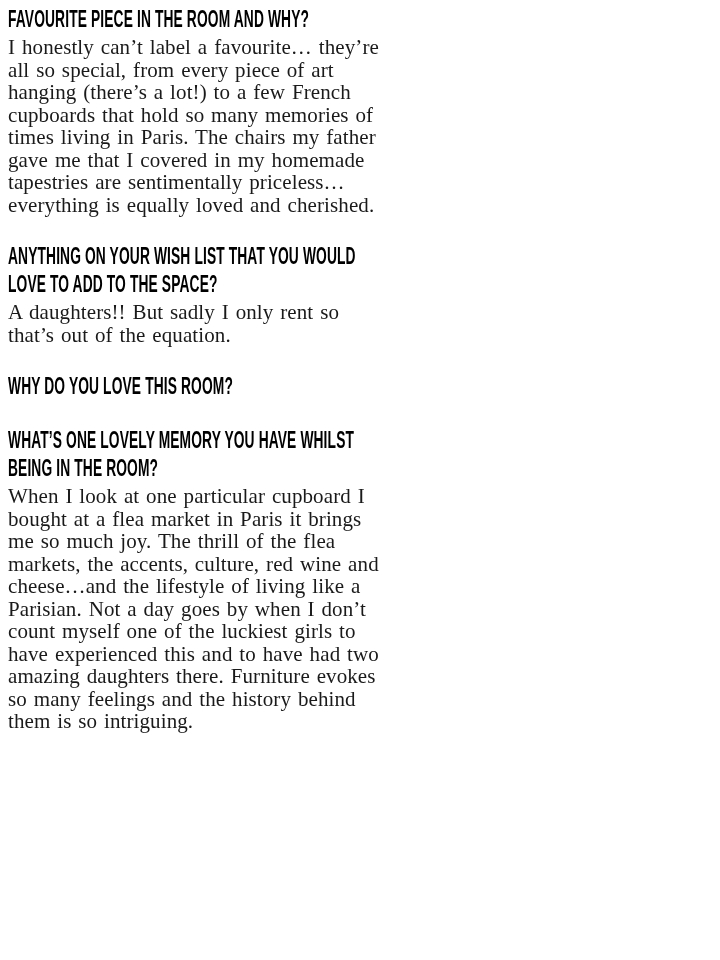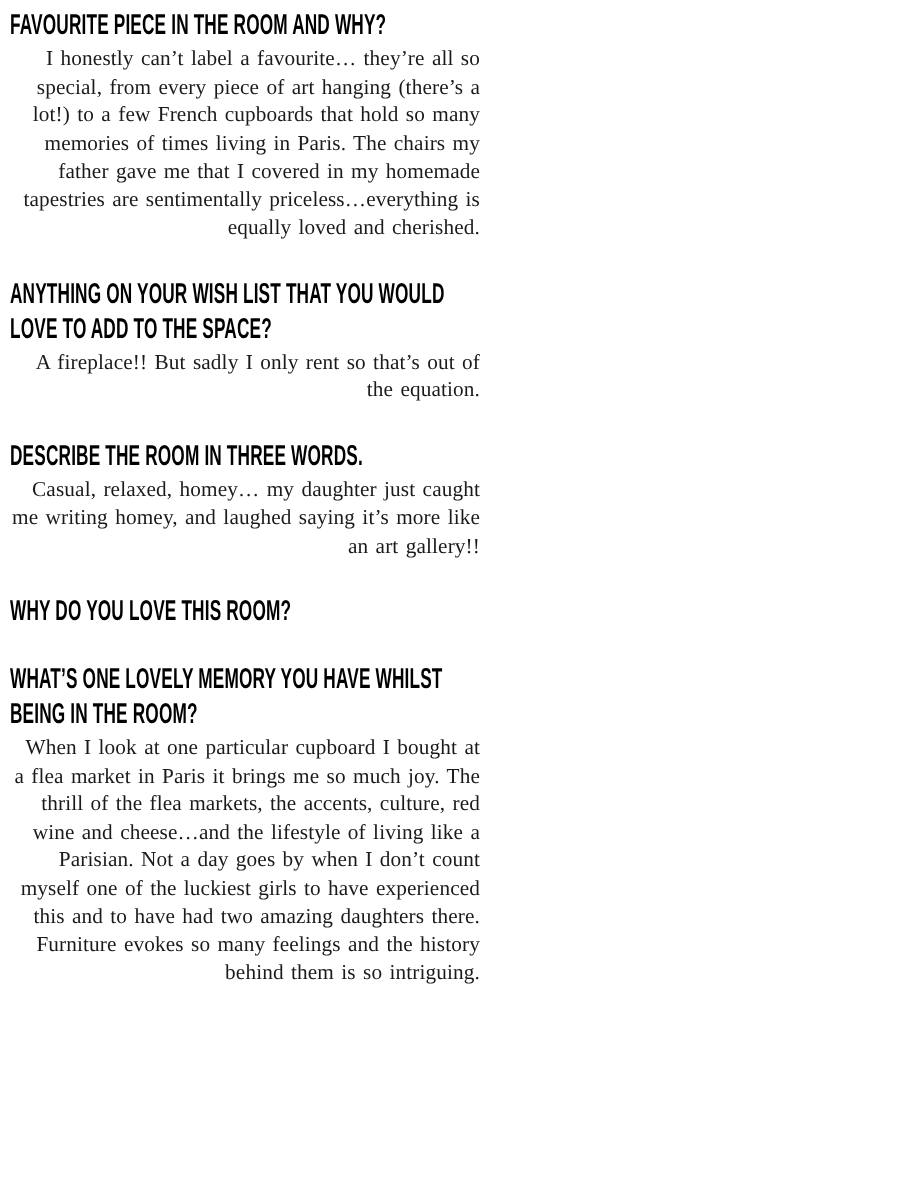--- a/index.html
+++ b/index.html
@@ -28,48 +28,44 @@
     letter-spacing: 0.2px;
     margin: 0 0 3px 0;
     width: 585px;            
     transform: scaleX(0.6);  
     transform-origin: 0 0;
     text-transform: uppercase;
   }
   .answer-paragraph {
     font-family: "Liberation Serif", "DejaVu Serif", serif;
     color: #1a1a1a;
-    font-size: 17px;
+    font-size: 21px;
     line-height: 22.5px;
     letter-spacing: 0.1px;
     word-spacing: 1.5px;
     margin: 0;
     width: 376px;
-    text-align: right;
+    text-align: left;
   }
 </style>
 </head>
 <body>
 
 <div class="page">
 
   <section class="qa-section">
     <h2 class="question-heading">FAVOURITE PIECE IN THE ROOM AND WHY?</h2>
     <p class="answer-paragraph">I honestly can’t label a favourite… they’re all so special, from every piece of art hanging (there’s a lot!) to a few French cupboards that hold so many memories of times living in Paris. The chairs my father gave me that I covered in my homemade tapestries are sentimentally priceless…everything is equally loved and cherished.</p>
   </section>
 
   <section class="qa-section">
     <h2 class="question-heading">ANYTHING ON YOUR WISH LIST THAT YOU WOULD LOVE TO ADD TO THE SPACE?</h2>
-    <p class="answer-paragraph">A fireplace!! But sadly I only rent so that’s out of the equation.</p>
+    <p class="answer-paragraph">A daughters!! But sadly I only rent so that’s out of the equation.</p>
   </section>
 
-  <section class="qa-section">
-    <h2 class="question-heading">DESCRIBE THE ROOM IN THREE WORDS.</h2>
-    <p class="answer-paragraph">Casual, relaxed, homey… my daughter just caught me writing homey, and laughed saying it’s more like an art gallery!!</p>
-  </section>
 
   <section class="qa-section">
     <h2 class="question-heading">WHY DO YOU LOVE THIS ROOM?</h2>
   </section>
 
   <section class="qa-section">
     <h2 class="question-heading">WHAT’S ONE LOVELY MEMORY YOU HAVE WHILST BEING IN THE ROOM?</h2>
     <p class="answer-paragraph">When I look at one particular cupboard I bought at a flea market in Paris it brings me so much joy. The thrill of the flea markets, the accents, culture, red wine and cheese…and the lifestyle of living like a Parisian. Not a day goes by when I don’t count myself one of the luckiest girls to have experienced this and to have had two amazing daughters there. Furniture evokes so many feelings and the history behind them is so intriguing.</p>
   </section>
 

